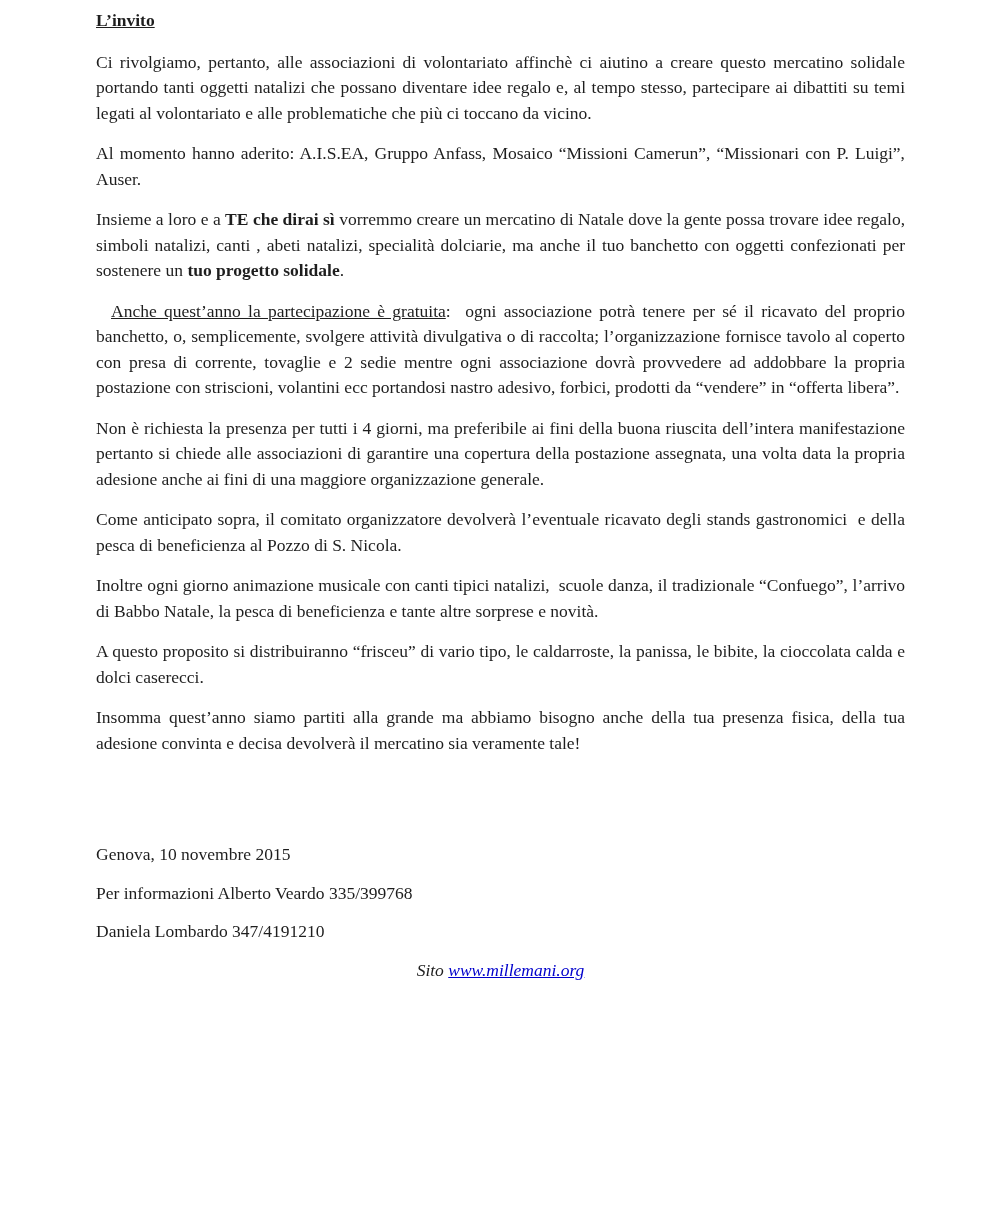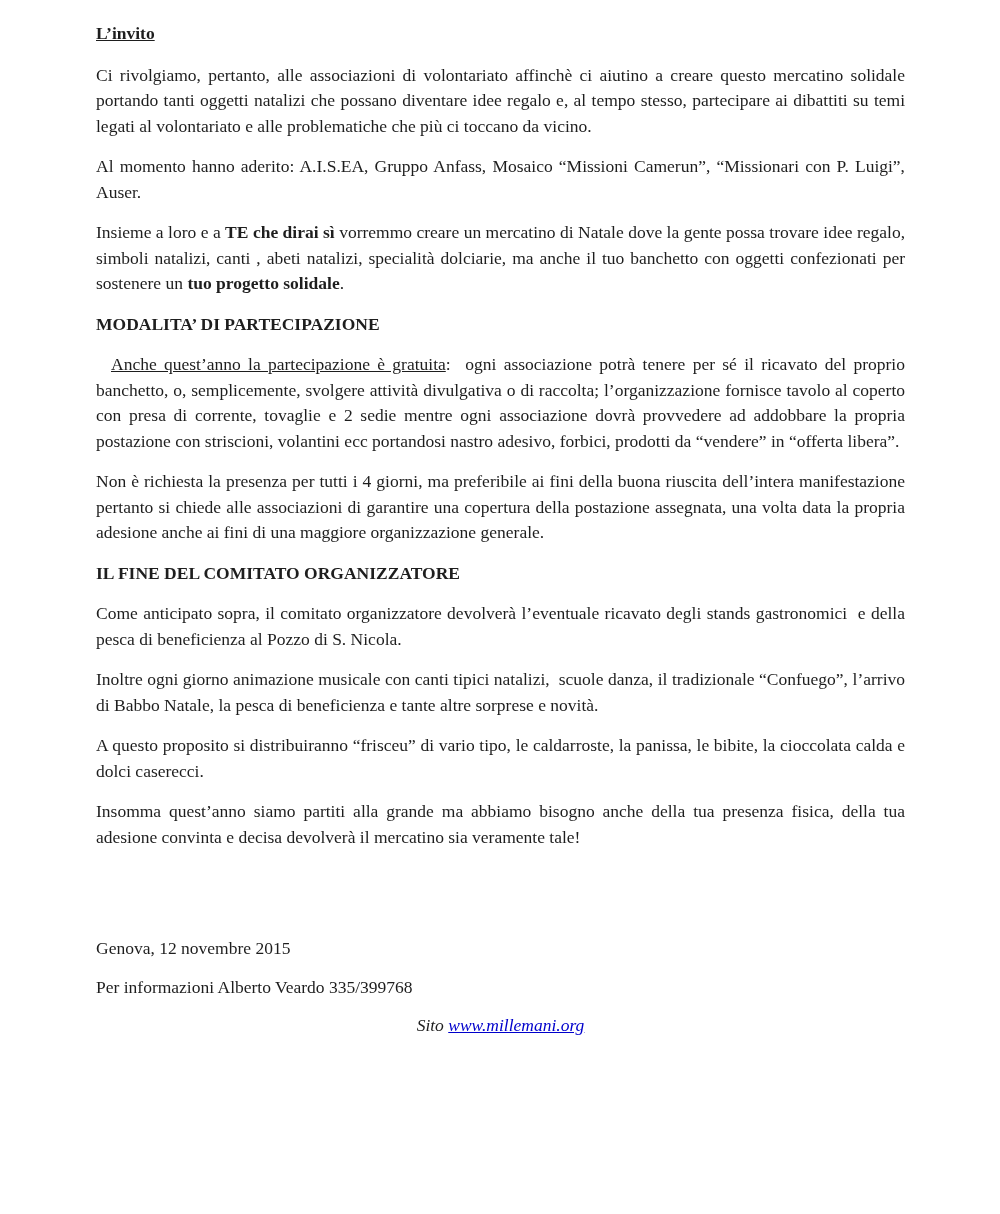--- a/index.html
+++ b/index.html
@@ -7,21 +7,21 @@
     padding: 0;
     background: #ffffff;
   }
   .page {
     position: relative;
     width: 1000px;
     height: 1214px;
     margin: 0 auto;
     background: #ffffff;
     box-sizing: border-box;
-    padding: 21px 95px 0 96px;
+    padding: 8px 95px 0 96px;
     font-family: "Liberation Serif", "DejaVu Serif", serif;
     color: #1e1e1e;
     font-size: 17.5px;
     line-height: 25.5px;
     overflow: hidden;
     border-radius: 30px;
   }
   .doc-heading {
     font-size: 17.5px;
     font-weight: 700;
@@ -76,39 +76,38 @@
 <div class="page">
 
   <h1 class="doc-heading">L’invito</h1>
 
   <p class="doc-para">Ci rivolgiamo, pertanto, alle associazioni di volontariato affinchè ci aiutino a creare questo mercatino solidale portando tanti oggetti natalizi che possano diventare idee regalo e, al tempo stesso, partecipare ai dibattiti su temi legati al volontariato e alle problematiche che più ci toccano da vicino.</p>
 
   <p class="doc-para">Al momento hanno aderito: A.I.S.EA, Gruppo Anfass, Mosaico “Missioni Camerun”, “Missionari con P. Luigi”, Auser.</p>
 
   <p class="doc-para"><span>Insieme a loro e a </span><span class="run-bold-underline">TE che dirai sì</span><span> vorremmo creare un mercatino di Natale dove la gente possa trovare idee regalo, simboli natalizi, canti , abeti natalizi, specialità dolciarie, ma anche il tuo banchetto con oggetti confezionati per sostenere un </span><span class="run-bold">tuo progetto solidale</span><span>.</span></p>
 
-  <p class="doc-subheading">MODALITA’ DI PARTECIPAZIONE</p>
 
   <p class="doc-para"><span class="run-underline">Anche quest’anno la partecipazione è gratuita</span><span>:  ogni associazione potrà tenere per sé il ricavato del proprio banchetto, o, semplicemente, svolgere attività divulgativa o di raccolta; l’organizzazione fornisce tavolo al coperto con presa di corrente, tovaglie e 2 sedie mentre ogni associazione dovrà provvedere ad addobbare la propria postazione con striscioni, volantini ecc portandosi nastro adesivo, forbici, prodotti da “vendere” in “offerta libera”.</span></p>
 
   <p class="doc-para">Non è richiesta la presenza per tutti i 4 giorni, ma preferibile ai fini della buona riuscita dell’intera manifestazione pertanto si chiede alle associazioni di garantire una copertura della postazione assegnata, una volta data la propria adesione anche ai fini di una maggiore organizzazione generale.</p>
 
-  <p class="doc-subheading">IL FINE DEL COMITATO ORGANIZZATORE</p>
 
   <p class="doc-para">Come anticipato sopra, il comitato organizzatore devolverà l’eventuale ricavato degli stands gastronomici  e della pesca di beneficienza al Pozzo di S. Nicola.</p>
 
   <p class="doc-para">Inoltre ogni giorno animazione musicale con canti tipici natalizi,  scuole danza, il tradizionale “Confuego”, l’arrivo di Babbo Natale, la pesca di beneficienza e tante altre sorprese e novità.</p>
 
   <p class="doc-para">A questo proposito si distribuiranno “frisceu” di vario tipo, le caldarroste, la panissa, le bibite, la cioccolata calda e dolci caserecci.</p>
 
   <p class="doc-para">Insomma quest’anno siamo partiti alla grande ma abbiamo bisogno anche della tua presenza fisica, della tua adesione convinta e decisa devolverà il mercatino sia veramente tale!</p>
 
   <div class="cta-block">
   </div>
 
-  <p class="dateline">Genova, 12 novembre 2015</p>
+  <p class="dateline">Genova, 10 novembre 2015</p>
 
   <p class="contact-line">Per informazioni Alberto Veardo 335/399768</p>
 
+  <p class="contact-line">Daniela Lombardo 347/4191210</p>
 
   <p class="site-line"><span>Sito </span><a href="#" class="site-link">www.millemani.org</a></p>
 
 </div>
 
 </body></html>

